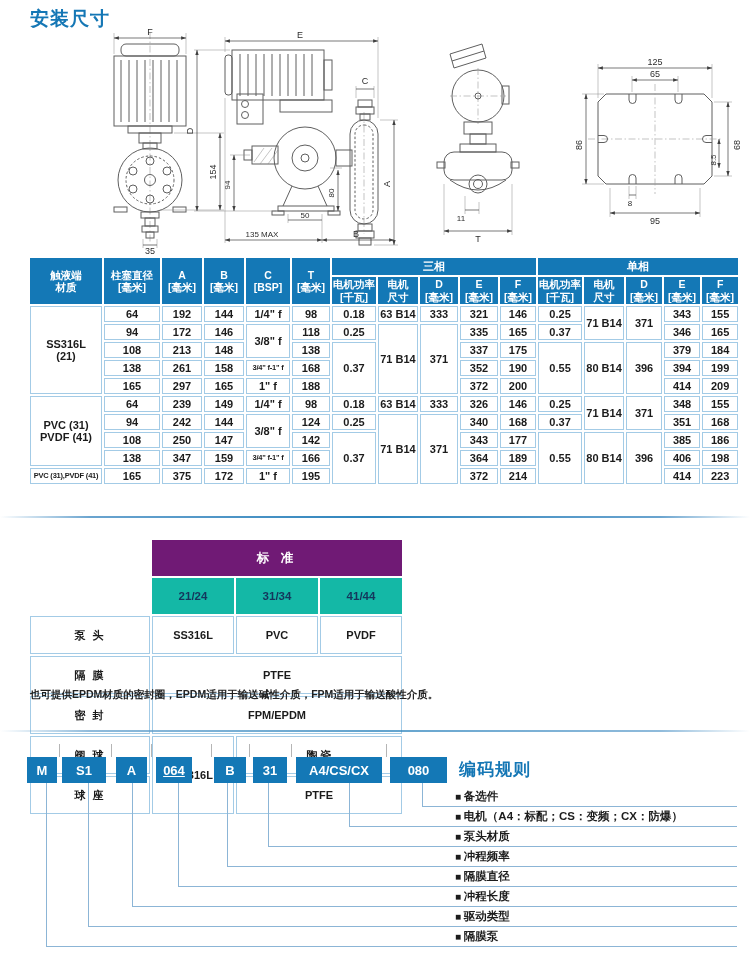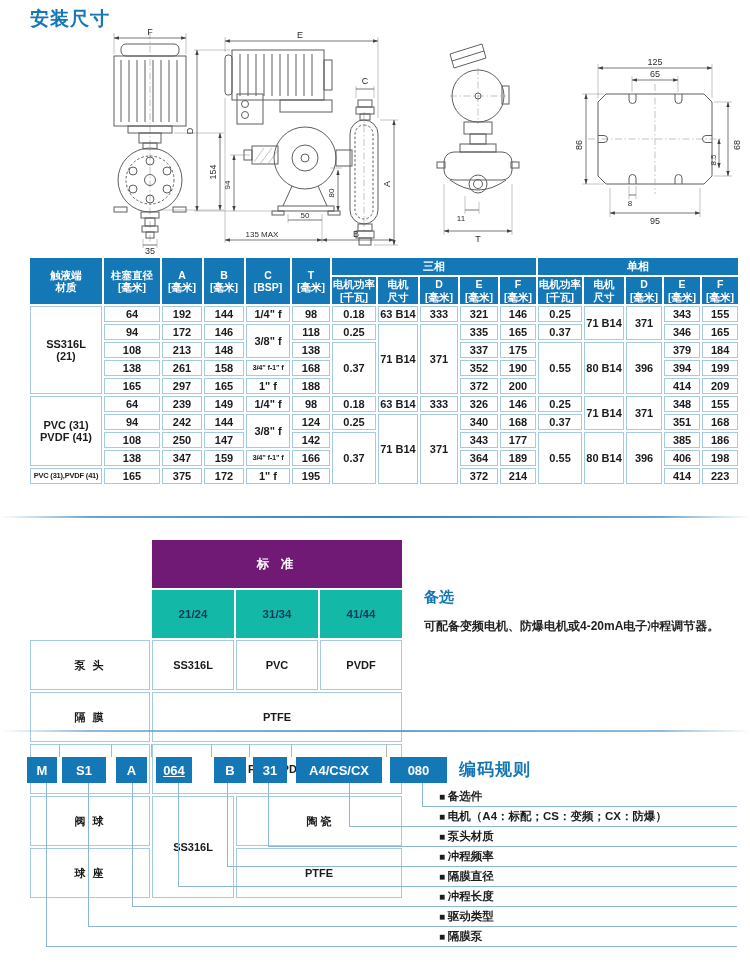--- a/index.html
+++ b/index.html
@@ -26,35 +26,35 @@
 
   .divider{position:absolute;left:0;width:750px;height:2px;
            background:linear-gradient(90deg,rgba(120,170,210,0),#6aa4cf 12%,#2f85bd 50%,#6aa4cf 88%,rgba(120,170,210,0));}
   .d1{top:516px;} .d2{top:730px;opacity:.75;height:1.5px;}
 
   
   table.std{position:absolute;left:28px;top:538px;border-collapse:separate;border-spacing:2px;table-layout:fixed;}
   table.std th.title{background:#701a75;color:#fff;font-size:12.5px;font-weight:bold;padding:4px 0;letter-spacing:4px;}
   table.std th.col{background:#14b8a6;color:#14365c;font-weight:bold;font-size:11.5px;padding:3px 0;}
   table.std td{border:1px solid #a3cbe6;background:#fff;text-align:center;font-size:11px;font-weight:bold;color:#1b1b1b;
-               padding:16px 0;height:16px;}
+               padding:10px 0;height:16px;}
   table.std .blank{border:none;background:transparent;}
   table.std td.lbl2{letter-spacing:2px;}
   p.note{position:absolute;left:30px;top:688px;width:700px;margin:0;font-size:10.5px;font-weight:bold;color:#222;}
 
   .options{position:absolute;left:424px;top:588px;width:306px;}
   .options h2{margin:0 0 8px 0;font-size:15px;font-weight:bold;color:#1577b5;}
   .options p{margin:0;font-size:12px;font-weight:bold;color:#222;line-height:1.9;}
 
   
   .coding{position:absolute;left:0;top:740px;width:750px;height:222px;}
   .cblock{position:absolute;top:17px;height:26px;background:#1478b6;color:#fff;font-weight:bold;font-size:13px;
           display:flex;align-items:center;justify-content:center;}
   .coding-title{position:absolute;left:459px;top:18px;font-size:17px;font-weight:bold;color:#1577b5;letter-spacing:1px;}
-  .citem{position:absolute;left:439px;font-size:11.5px;font-weight:bold;color:#1c1c1c;white-space:nowrap;}
+  .citem{position:absolute;left:455px;font-size:11.5px;font-weight:bold;color:#1c1c1c;white-space:nowrap;}
   .citem::before{content:"■ ";font-size:10px;color:#1c1c1c;}
   .vline,.hline,.tick{position:absolute;background:#8cb5d6;}
   .vline{width:1px;} .hline{height:1px;} .tick{width:1px;height:13px;top:4px;background:#b5b5b5;}
 </style>
 </head>
 <body>
 
 <div class="page">
 
   <h1 class="title">安装尺寸</h1>
@@ -489,25 +489,22 @@
       <td rowspan="2">SS316L</td>
       <td colspan="2">陶 瓷</td>
     </tr>
     <tr>
       <td class="lbl2">球 座</td>
       <td colspan="2">PTFE</td>
     </tr>
   </tbody>
     </table>
 
-
-  <div class="options">
-    <h2>备选</h2>
-    <p>可配备变频电机、防爆电机或4-20mA电子冲程调节器。</p>
-  </div>
+  <p class="note">也可提供EPDM材质的密封圈，EPDM适用于输送碱性介质，FPM适用于输送酸性介质。</p>
+
 
   <div class="divider d2"></div>
 
   <div class="coding" id="coding">
     <div class="coding-title">编码规则</div>
   <div class="tick" style="left: 59px;"></div>
       <div class="tick" style="left: 111px;"></div>
       <div class="tick" style="left: 151px;"></div>
       <div class="tick" style="left: 211px;"></div>
       <div class="tick" style="left: 249px;"></div>

